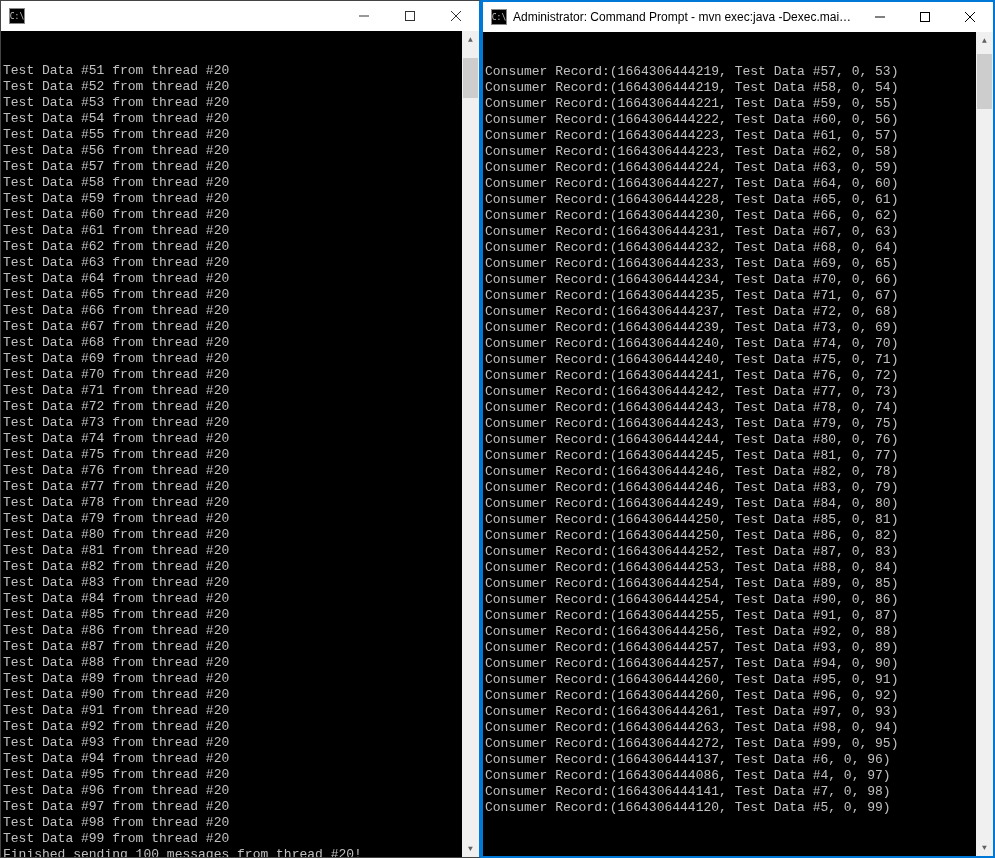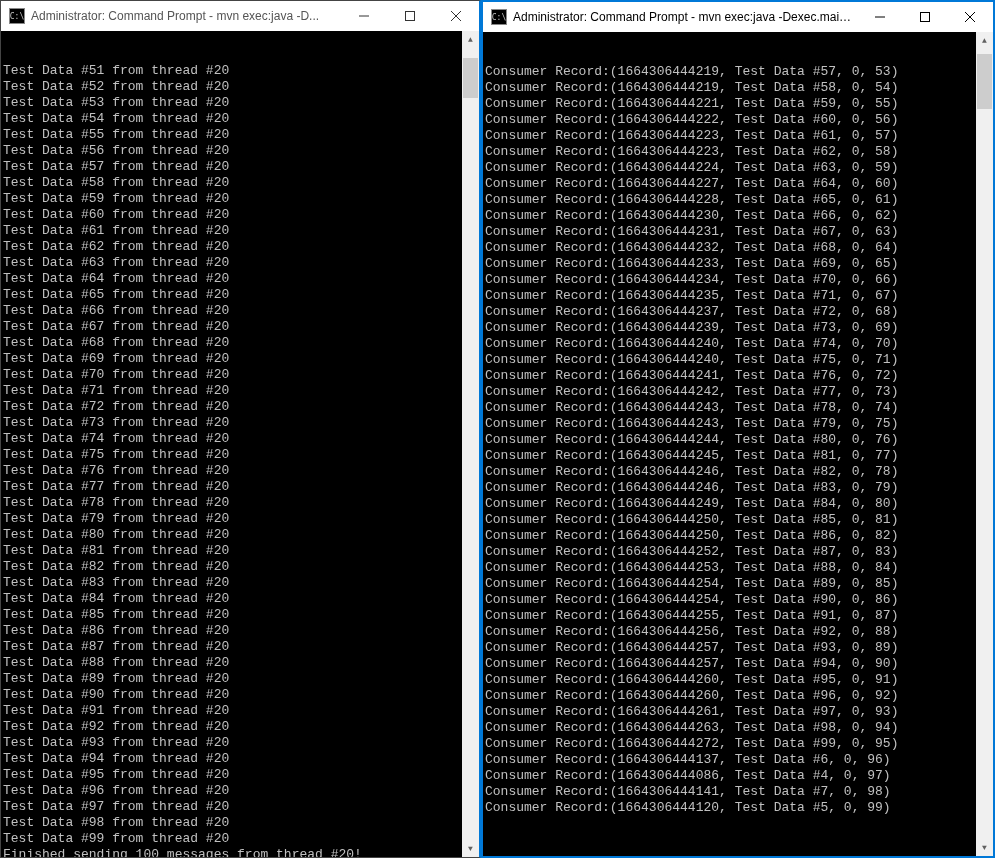--- a/index.html
+++ b/index.html
@@ -79,21 +79,20 @@
   .scrollbar .arrow.up { top:0; }
   .scrollbar .arrow.down { bottom:0; }
   .line { display:block; }
 </style>
 </head>
 <body>
 
 <div class="window left-window">
   <div class="titlebar">
     <div class="icon-cmd">C:\</div>
-    <div class="title">Administrator: Command Prompt - mvn  exec:java -D...</div>
     <div class="spacer"></div>
     <div class="btn">
       <svg viewBox="0 0 10 10">
           <line x1="0" y1="5" x2="10" y2="5" stroke="#333" stroke-width="1"></line>
         </svg>
     </div>
     <div class="btn">
       <svg viewBox="0 0 10 10">
           <rect x="0.5" y="0.5" width="9" height="9" fill="none" stroke="#333" stroke-width="1"></rect>
         </svg>

